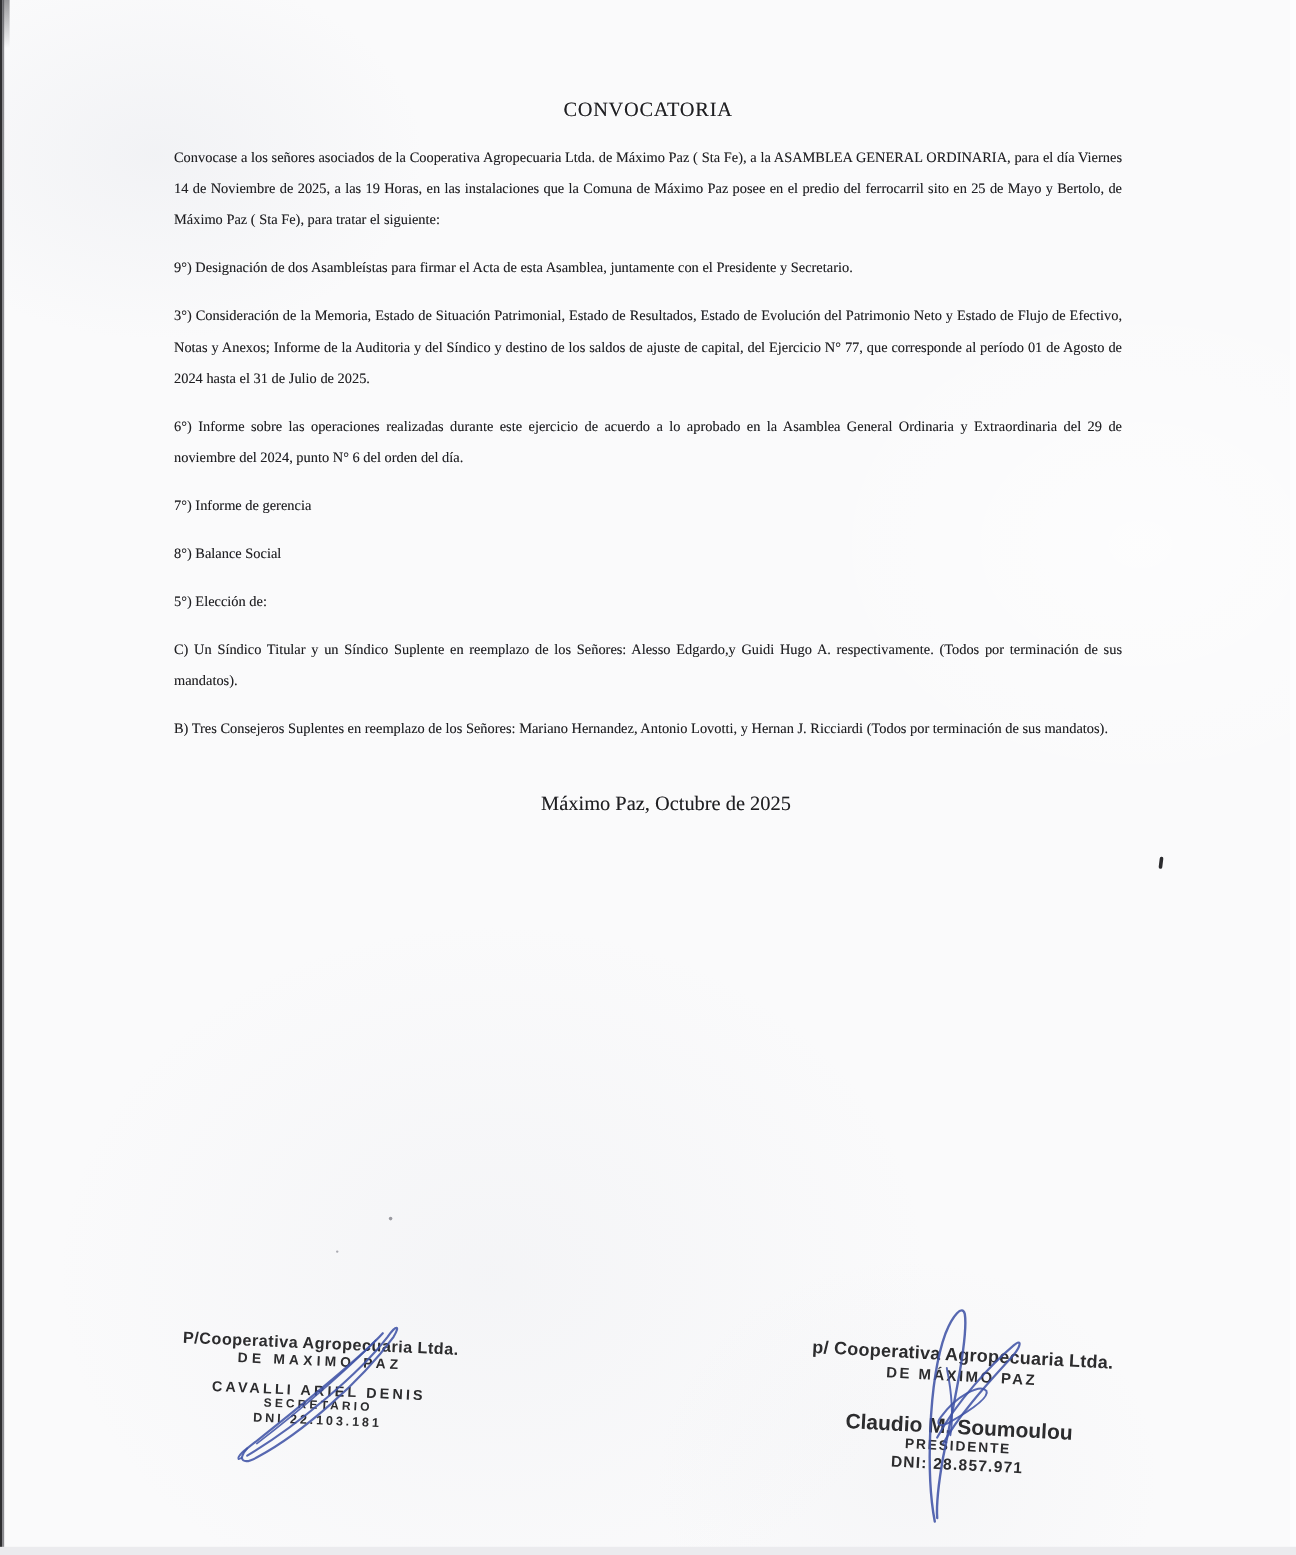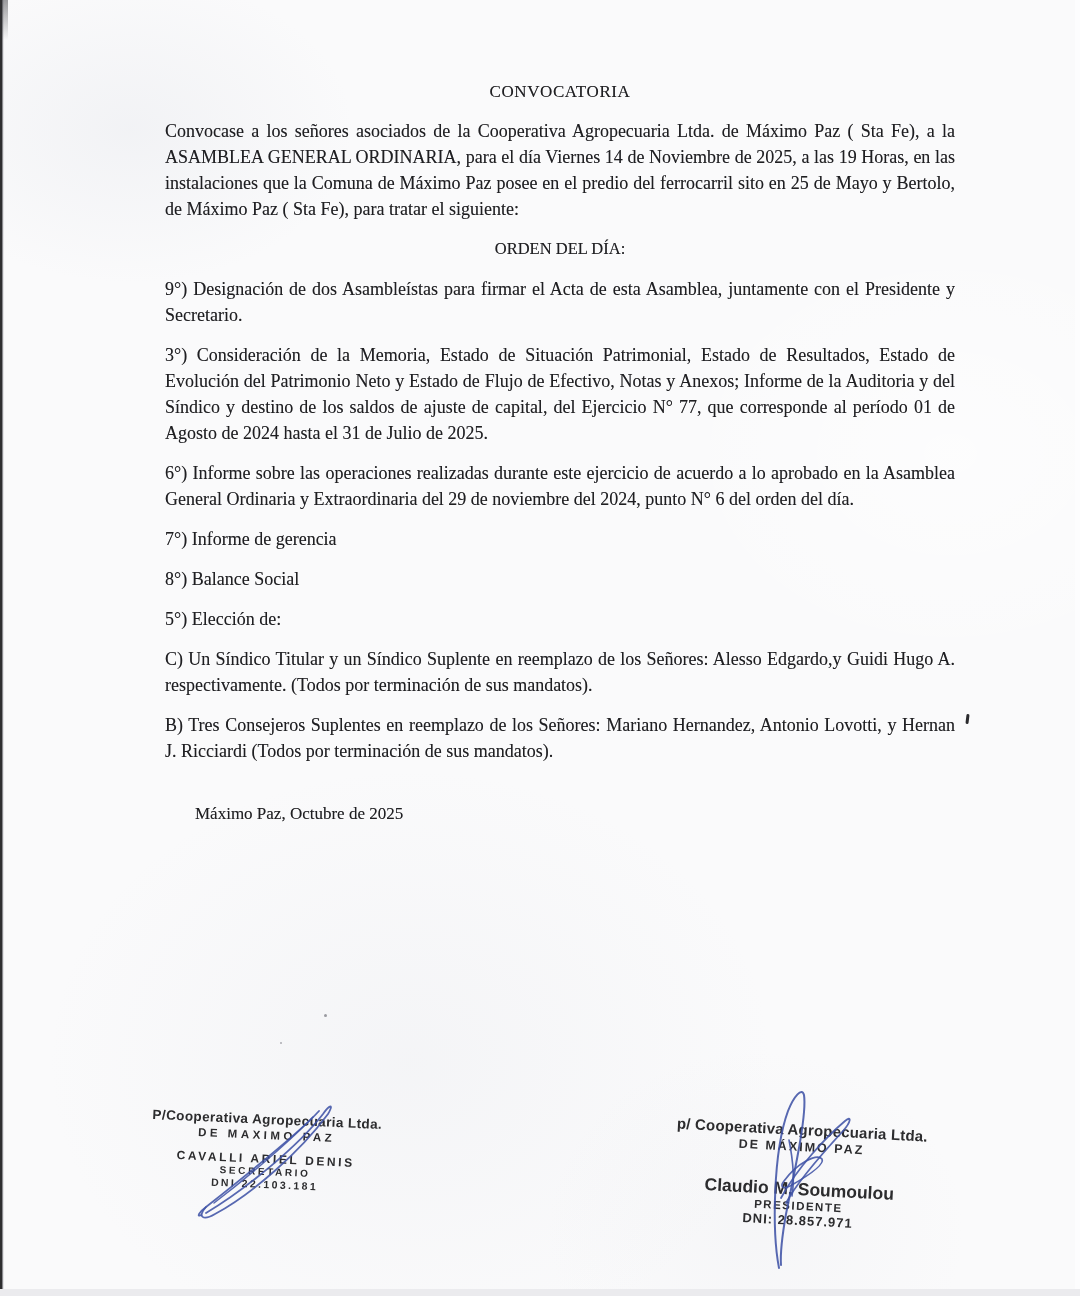--- a/index.html
+++ b/index.html
@@ -15,28 +15,28 @@
       radial-gradient(ellipse 300px 260px at 70% 95%, rgba(208,210,218,0.10), transparent 70%),
       #fafafb;
     font-family:"Liberation Serif", serif;
     color:#1f1f22;
   }
   .scan-edge-left{position:absolute;left:0;top:0;width:4px;height:1296px;
     background:linear-gradient(to right,#2e2e30 0 2px,#8a8a8e 2px 3px,rgba(160,160,165,0.25) 3px 4px);}
   .scan-edge-bottom{position:absolute;left:0;bottom:0;width:1080px;height:7px;background:#ebebee;}
   .scan-edge-right{position:absolute;right:0;top:0;width:5px;height:1296px;background:#fdfdfe;}
 
-  .content{position:absolute;left:145px;top:82px;width:790px;margin-left:20px;}
+  .content{position:absolute;left:145px;top:82px;width:790px;}
   .doc-title{text-align:center;font-size:17px;letter-spacing:0.6px;margin:0 0 16px 0;font-weight:400;
     text-shadow:0 0 0.5px rgba(20,20,25,0.45);}
-  p.body{font-size:18px;line-height:26px;margin:0 0 14px 0;text-align:justify;
+  p.body{font-size:12px;line-height:26px;margin:0 0 14px 0;text-align:justify;
     text-shadow:0 0 0.5px rgba(20,20,25,0.4);}
   .agenda-heading{text-align:center;font-size:16.5px;line-height:26px;margin:0 0 14px 0;
     text-shadow:0 0 0.5px rgba(20,20,25,0.45);}
-  .date-line{font-size:17px;margin:40px 0 0 30px;
+  .date-line{text-align:center;font-size:17px;margin:40px 0 0 30px;
     text-shadow:0 0 0.5px rgba(20,20,25,0.4);}
 
   .stamp{position:absolute;font-family:"Liberation Sans", sans-serif;color:#2c2c2e;text-align:center;}
   .stamp-left{left:148px;top:1112px;width:236px;transform:rotate(2.5deg);}
   .stamp-right{left:660px;top:1120px;width:280px;transform:rotate(3deg);}
   .stamp-left .l1{font-size:13.5px;font-weight:700;letter-spacing:0.4px;line-height:16px;}
   .stamp-left .l2{font-size:11.5px;font-weight:700;letter-spacing:3.5px;line-height:15px;}
   .stamp-left .l3{font-size:12px;font-weight:700;letter-spacing:2.6px;line-height:14px;margin-top:9px;}
   .stamp-left .l4{font-size:10px;font-weight:700;letter-spacing:2.6px;line-height:12px;}
   .stamp-left .l5{font-size:10.5px;font-weight:700;letter-spacing:2.4px;line-height:13px;}
@@ -63,21 +63,20 @@
   <div class="scan-edge-left"></div>
   <div class="corner-smudge"></div>
   <div class="scan-edge-right"></div>
   <div class="scan-edge-bottom"></div>
 
   <div class="content">
     <h1 class="doc-title">CONVOCATORIA</h1>
 
     <p class="body">Convocase a los señores asociados de la Cooperativa Agropecuaria Ltda. de Máximo Paz  ( Sta Fe), a la ASAMBLEA GENERAL ORDINARIA, para el día Viernes 14 de Noviembre de 2025, a las 19 Horas, en las instalaciones que la Comuna de Máximo Paz posee en el predio del ferrocarril sito en 25 de Mayo y Bertolo, de Máximo Paz ( Sta Fe), para tratar el siguiente:</p>
 
-    <p class="agenda-heading">ORDEN DEL DÍA:</p>
 
     <p class="body">9°) Designación de dos Asambleístas para firmar el Acta de esta Asamblea, juntamente con el Presidente y Secretario.</p>
     <p class="body">3°) Consideración de la Memoria, Estado de Situación Patrimonial, Estado de Resultados, Estado de Evolución del Patrimonio Neto y Estado de Flujo de Efectivo, Notas y Anexos; Informe de la Auditoria y del Síndico y destino de los saldos de ajuste de capital, del Ejercicio N° 77, que corresponde al período 01 de Agosto de 2024 hasta el 31 de Julio de 2025.</p>
     <p class="body">6°) Informe sobre las operaciones realizadas durante este ejercicio de acuerdo a lo aprobado en la Asamblea General Ordinaria y Extraordinaria del 29 de noviembre del 2024, punto N° 6 del orden del día.</p>
     <p class="body">7°) Informe de gerencia</p>
     <p class="body">8°) Balance Social</p>
     <p class="body">5°) Elección de:</p>
 
     <p class="body">C)   Un Síndico Titular y un Síndico Suplente en reemplazo de los Señores: Alesso Edgardo,y Guidi Hugo A. respectivamente. (Todos por terminación de sus mandatos).</p>
     <p class="body">B)  Tres Consejeros Suplentes en reemplazo de los Señores: Mariano Hernandez,  Antonio Lovotti,  y Hernan J. Ricciardi (Todos por terminación de sus mandatos).</p>

